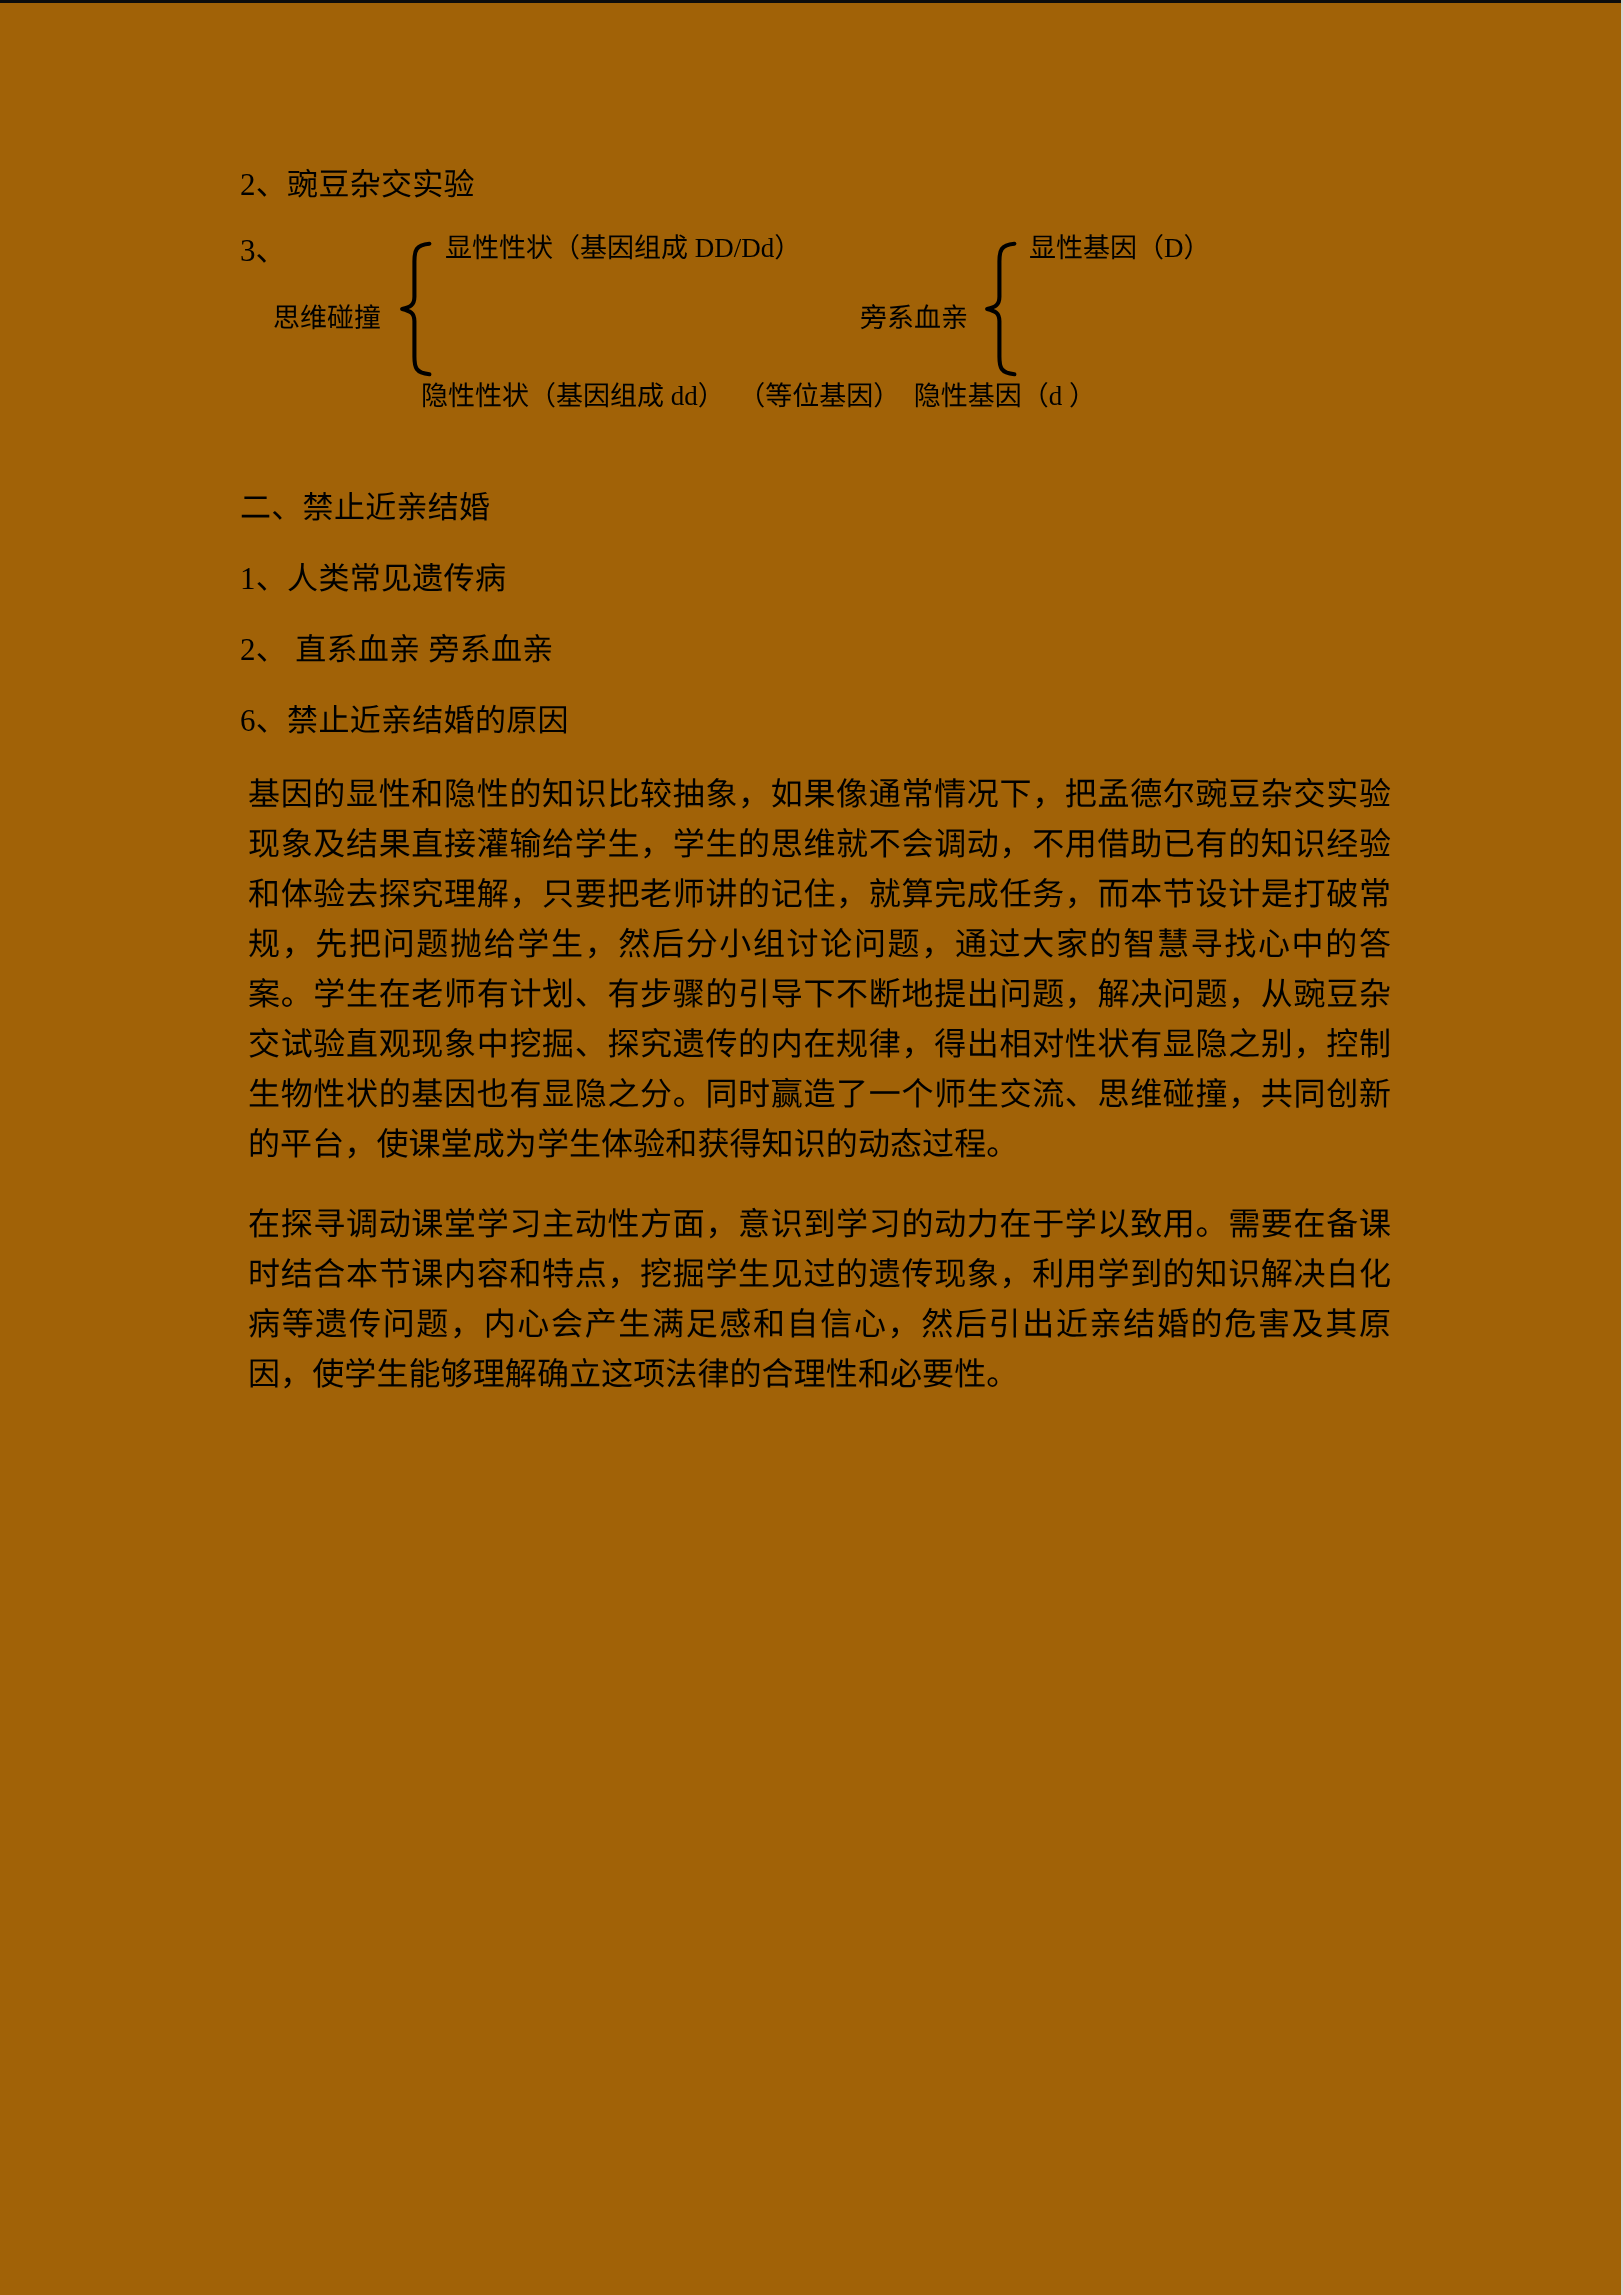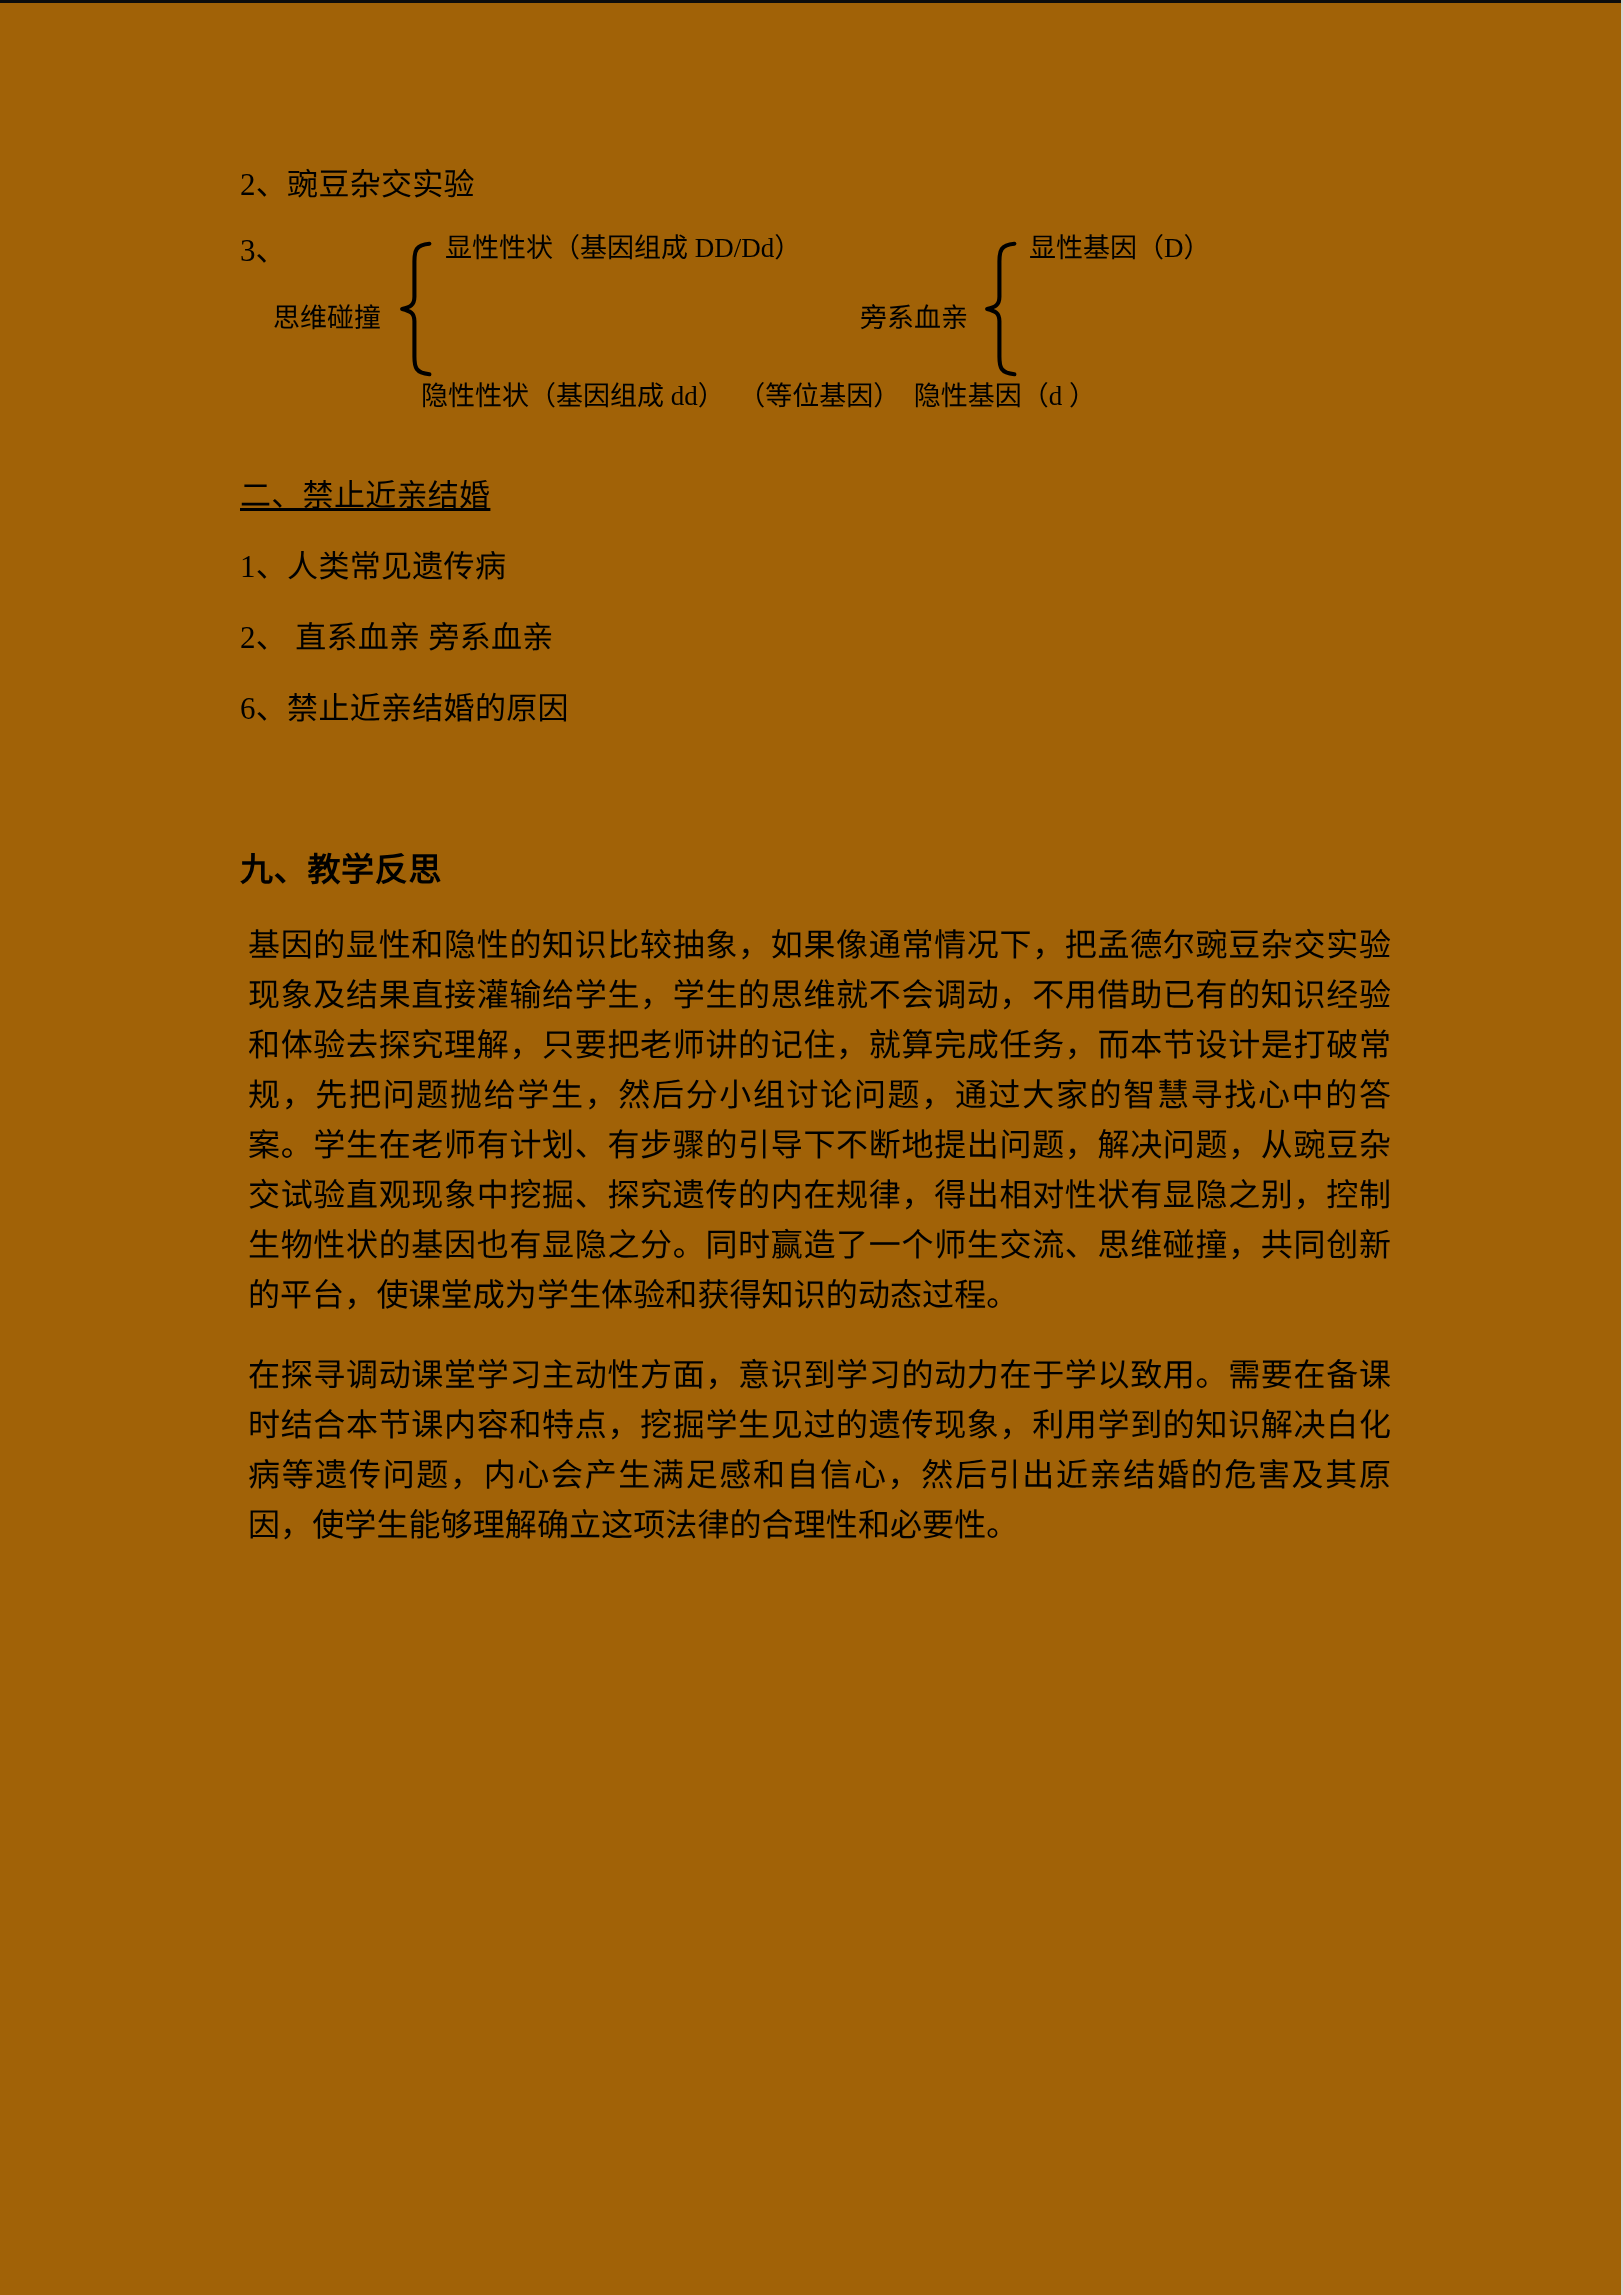--- a/index.html
+++ b/index.html
@@ -116,21 +116,21 @@
     font-size: 32px;
     line-height: 50px;
     text-align: justify;
     text-justify: inter-ideograph;
     margin: 8px;
     letter-spacing: 0.1px;
   }
   .para-first { margin-top: 33px; }
   .para-second { margin-top: 30px; }
 
-  .list-gap-a { margin-top: 40px; text-decoration: underline; }
+  .list-gap-a { margin-top: 52px; }
   .list-gap-b { margin-top: 40px; }
   .list-gap-c { margin-top: 40px; }
   .list-gap-d { margin-top: 40px; }
 </style>
 </head>
 <body>
 
 <div class="page">
 
   <div class="top-edge-band"></div>
@@ -180,21 +180,20 @@
     </div>
 
     <p class="outline-line list-gap-a">二、禁止近亲结婚</p>
 
     <p class="outline-line list-gap-b">1、人类常见遗传病</p>
 
     <p class="outline-line list-gap-c">2、 直系血亲 旁系血亲</p>
 
     <p class="outline-line list-gap-d">6、禁止近亲结婚的原因</p>
 
-    <h2 class="section-heading heading-gap">九、教学反思</h2>
 
     <p class="body-para para-first">基因的显性和隐性的知识比较抽象，如果像通常情况下，把孟德尔豌豆杂交实验现象及结果直接灌输给学生，学生的思维就不会调动，不用借助已有的知识经验和体验去探究理解，只要把老师讲的记住，就算完成任务，而本节设计是打破常规，先把问题抛给学生，然后分小组讨论问题，通过大家的智慧寻找心中的答案。学生在老师有计划、有步骤的引导下不断地提出问题，解决问题，从豌豆杂交试验直观现象中挖掘、探究遗传的内在规律，得出相对性状有显隐之别，控制生物性状的基因也有显隐之分。同时赢造了一个师生交流、思维碰撞，共同创新的平台，使课堂成为学生体验和获得知识的动态过程。</p>
 
     <p class="body-para para-second">在探寻调动课堂学习主动性方面，意识到学习的动力在于学以致用。需要在备课时结合本节课内容和特点，挖掘学生见过的遗传现象，利用学到的知识解决白化病等遗传问题，内心会产生满足感和自信心，然后引出近亲结婚的危害及其原因，使学生能够理解确立这项法律的合理性和必要性。</p>
 
   </div>
 </div>
 
 
 </body></html>

